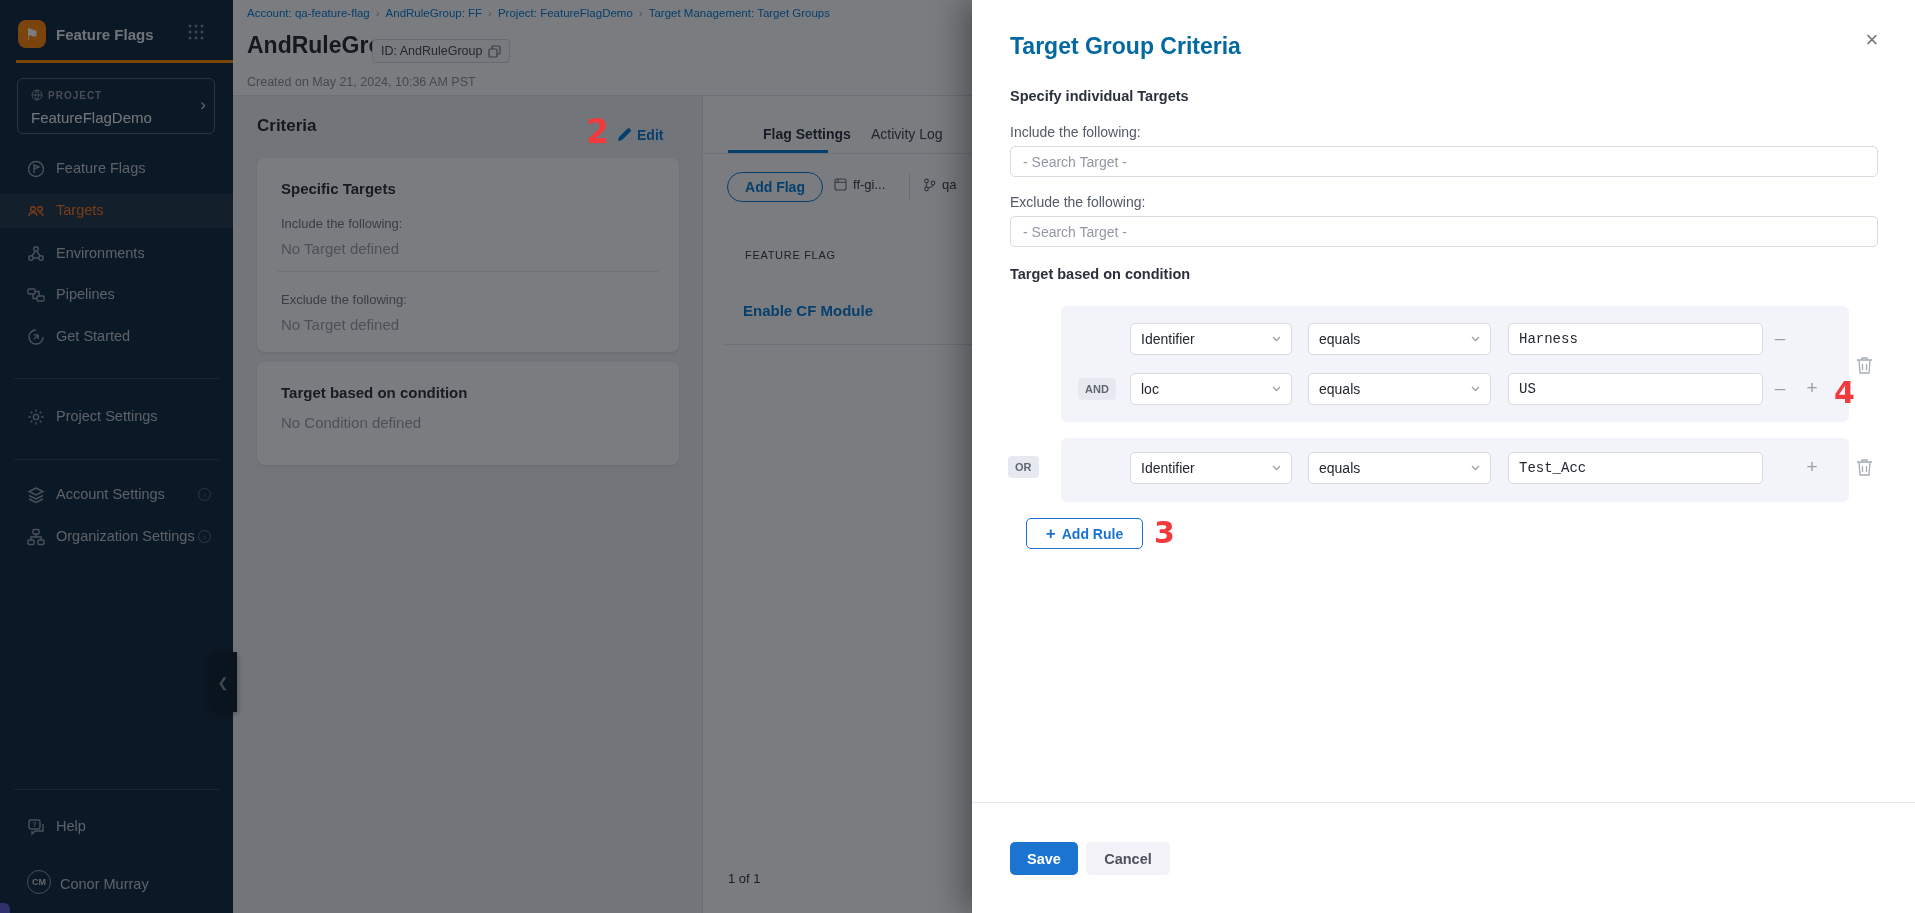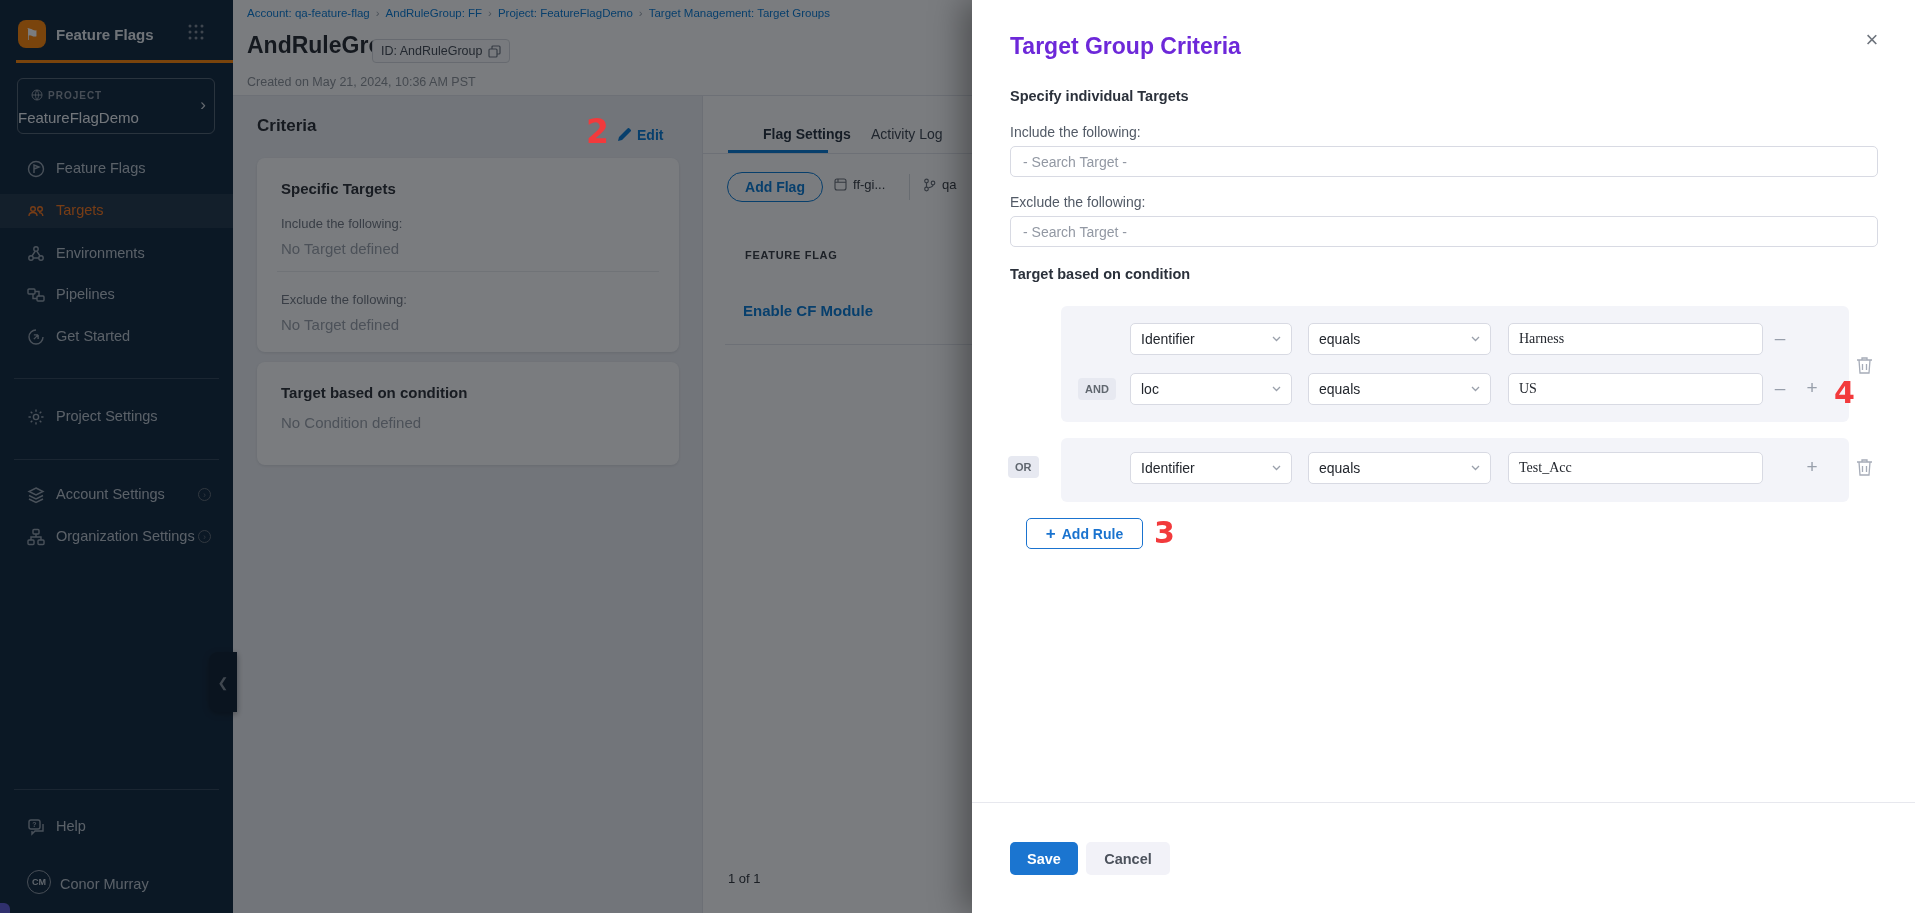--- a/index.html
+++ b/index.html
@@ -10,21 +10,21 @@
 
   
   .sidebar { position:absolute; left:0; top:0; width:233px; height:913px; background:#0b2238; z-index:1; }
   .sb-logo { position:absolute; left:18px; top:20px; width:28px; height:28px; border-radius:8px; background:#ff8300; color:#fff; display:flex; align-items:center; justify-content:center; font-size:16px; }
   .sb-apptitle { position:absolute; left:56px; top:26px; font-size:15px; font-weight:700; color:#e6ebf0; }
   .sb-grid { position:absolute; left:187px; top:23px; width:18px; height:18px; color:#7a8692; }
   .sb-orange { position:absolute; left:16px; top:60px; width:217px; height:3px; background:#ff8300; }
   .sb-card { position:absolute; left:17px; top:78px; width:198px; height:56px; border:1px solid rgba(255,255,255,0.28); border-radius:6px; }
   .sb-card .plabel { position:absolute; left:30px; top:11px; font-size:10px; letter-spacing:1px; color:#8d98a4; font-weight:700; }
   .sb-card .pglobe { position:absolute; left:13px; top:10px; width:12px; height:12px; color:#8d98a4; }
-  .sb-card .pname { position:absolute; left:0; top:30px; font-size:15px; color:#edf2f6; }
+  .sb-card .pname { position:absolute; left:13px; top:30px; font-size:15px; color:#edf2f6; }
   .sb-card .pchev { position:absolute; right:8px; top:16px; color:#cfd6dd; font-size:17px; }
   .nav-item { position:absolute; left:0; width:233px; height:34px; cursor:pointer; }
   .nav-item .nico { position:absolute; left:27px; top:8px; width:18px; height:18px; color:#93a0ad; }
   .nav-item .nlabel { position:absolute; left:56px; top:8px; font-size:14.5px; color:#b9c3cd; }
   .nav-item.active { background:rgba(255,255,255,0.07); }
   .nav-item.active .nlabel, .nav-item.active .nico { color:#f97316; }
   .nav-item .scope { position:absolute; right:22px; top:10px; width:13px; height:13px; border:1px solid #5d6873; border-radius:50%; color:#5d6873; font-size:9px; text-align:center; line-height:12px; }
   .sb-divider { position:absolute; left:14px; width:205px; height:1px; background:rgba(255,255,255,0.14); }
   .sb-avatar { position:absolute; left:27px; top:870px; width:24px; height:24px; border:1.5px solid #8d98a4; border-radius:50%; color:#c3ccd5; font-size:9px; font-weight:700; display:flex; align-items:center; justify-content:center; }
   .collapse-tab { position:absolute; left:209px; top:652px; width:28px; height:60px; background:#081a2b; border-radius:9px 0 0 9px; box-shadow:0 2px 6px rgba(0,0,0,0.4); color:#7f8a96; display:flex; align-items:center; justify-content:center; font-size:13px; z-index:3; }
@@ -49,42 +49,42 @@
   .card-div { position:absolute; left:20px; width:382px; height:1px; background:#e8eaee; }
   .panel-right { position:absolute; left:470px; top:96px; width:1212px; height:817px; background:#fff; }
   .tab { position:absolute; top:30px; font-size:14px; cursor:pointer; color:#39424d;margin-left:28px; }
   .tab.active { color:#1f2b38; font-weight:700; }
   .tab-underline { position:absolute; left:25px; top:54px; width:100px; height:3px; background:#0278d5; }
   .tab-bar-line { position:absolute; left:0; top:57px; width:1212px; height:1px; background:#e2e5ea; }
   .add-flag { position:absolute; left:24px; top:76px; width:96px; height:30px; border:1px solid #0278d5; border-radius:15px; background:transparent; color:#0278d5; font-weight:700; font-size:14px; cursor:pointer; font-family:inherit; }
   .envsel { position:absolute; left:131px; top:81px; display:flex; align-items:center; gap:6px; font-size:13px; color:#2f353c; cursor:pointer; }
   .env-divider { position:absolute; left:206px; top:78px; width:1px; height:26px; background:#d8dbe0; }
   .branchsel { position:absolute; left:220px; top:81px; display:flex; align-items:center; gap:6px; font-size:13px; color:#2f353c; cursor:pointer; }
-  .col-hdr { position:absolute; left:42px; top:153px; font-size:11px; font-weight:700; letter-spacing:0.7px; color:#31363d; }
+  .col-hdr { position:absolute; left:42px; top:153px; font-size:11px; font-weight:400; letter-spacing:0.7px; color:#31363d; }
   .flag-link { position:absolute; left:40px; top:206px; font-size:15px; font-weight:600; color:#0278d5; cursor:pointer; }
   .row-div { position:absolute; left:22px; top:248px; width:1190px; height:1px; background:#e2e5ea; }
   .pagination { position:absolute; left:25px; top:775px; font-size:13px; color:#2b3036; }
 
   
   .dim { position:absolute; left:0; top:0; width:972px; height:913px; background:rgba(13,16,22,0.55); z-index:5; }
   .ann { position:absolute; color:#f23a3c; font-weight:800; font-size:33px; font-family:"DejaVu Sans", sans-serif; z-index:6; line-height:1; }
 
   
   .drawer { position:absolute; left:972px; top:0; width:943px; height:913px; background:#ffffff; z-index:10; box-shadow:-10px 0 30px rgba(0,0,0,0.35); }
-  .dw-title { position:absolute; left:38px; top:33px; font-size:23px; font-weight:700; color:#6d28d9; }
+  .dw-title { position:absolute; left:38px; top:33px; font-size:23px; font-weight:700; color:#0369a1; }
   .dw-close { position:absolute; left:886px; top:26px; width:28px; height:28px; font-size:22px; color:#6e747d; display:flex; align-items:center; justify-content:center; cursor:pointer; }
   .dw-sub { position:absolute; left:38px; font-size:14.5px; font-weight:700; color:#2b313b; }
   .dw-lbl { position:absolute; left:38px; font-size:14px; color:#525a66; }
   .dw-input { position:absolute; left:38px; width:868px; height:31px; border:1px solid #d8dae3; border-radius:5px; padding:0 12px; font-size:14px; color:#23272e; font-family:inherit; background:#fff; }
   .dw-input::placeholder { color:#9298a3; }
   .rule-card { position:absolute; left:89px; width:788px; background:#f3f4f9; border-radius:6px; }
   .rrow { position:absolute; height:32px; }
   .sel { position:absolute; top:0; height:32px; background:#fff; border:1px solid #d8dae3; border-radius:5px; display:flex; align-items:center; justify-content:space-between; padding:0 10px; font-size:14px; color:#23272e; cursor:pointer; }
   .sel .chev { color:#9aa0ab; margin-left:8px; }
-  .vinput { position:absolute; top:0; height:32px; border:1px solid #d8dae3; border-radius:5px; padding:0 10px; font-size:14px; color:#23272e; font-family:Liberation Serif, serif; background:#fff; }
+  .vinput { position:absolute; top:0; height:32px; border:1px solid #d8dae3; border-radius:5px; padding:0 10px; font-size:14px; color:#23272e; font-family:Liberation Mono, monospace; background:#fff; }
   .conj { position:absolute; height:22px; padding:0 7px; background:#e7e9f1; border-radius:4px; font-size:11px; font-weight:700; color:#60676f; display:flex; align-items:center;text-align:right; }
   .rowbtn { position:absolute; width:22px; height:22px; color:#989fab; font-size:19px; line-height:20px; text-align:center; cursor:pointer; }
   .trash { position:absolute; width:20px; height:22px; color:#a6acb8; cursor:pointer; }
   .add-rule { position:absolute; left:54px; top:518px; width:117px; height:31px; border:1.5px solid #1a73cf; border-radius:5px; background:#fff; color:#1a73cf; font-weight:700; font-size:14px; cursor:pointer; font-family:inherit; display:flex; align-items:center; justify-content:center; gap:6px; }
   .dw-footline { position:absolute; left:0; top:802px; width:943px; height:1px; background:#e7e8ee; }
   .btn-save { position:absolute; left:38px; top:842px; width:68px; height:33px; background:#1b75d0; border:none; border-radius:5px; color:#fff; font-weight:700; font-size:14.5px; cursor:pointer; font-family:inherit; }
   .btn-cancel { position:absolute; left:114px; top:842px; width:84px; height:33px; background:#f2f2f8; border:none; border-radius:5px; color:#4c525c; font-weight:700; font-size:14.5px; cursor:pointer; font-family:inherit; }
   svg { display:block; }
 </style>
 </head>

